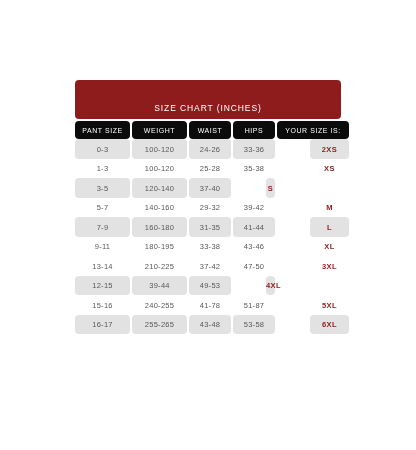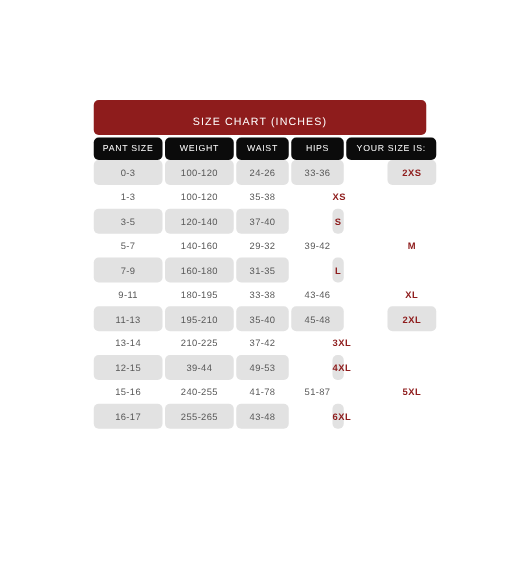--- a/index.html
+++ b/index.html
@@ -21,21 +21,21 @@
     width: 266px;
   }
 
   
   .chart-title {
     background: #8e1c1c;
     color: #ffffff;
     font-size: 8.5px;
     letter-spacing: 0.9px;
     text-align: center;
-    padding: 12px 0 6px 0;
+    padding: 23px 0 6px 0;
     border-radius: 4px;
     font-weight: 400;
   }
 
   
   .chart-row {
     display: grid;
     grid-template-columns: 55px 55px 42px 42px 72px;
     column-gap: 2px;
     margin-top: 2px;
@@ -97,76 +97,73 @@
       <div class="chart-row data-row striped">
         <div class="cell">0-3</div>
         <div class="cell">100-120</div>
         <div class="cell">24-26</div>
         <div class="cell">33-36</div>
         <div class="cell size-cell">2XS</div>
       </div>
       <div class="chart-row data-row">
         <div class="cell">1-3</div>
         <div class="cell">100-120</div>
+        <div class="cell">25-28</div>
         <div class="cell">35-38</div>
         <div class="cell size-cell">XS</div>
       </div>
       <div class="chart-row data-row striped">
         <div class="cell">3-5</div>
         <div class="cell">120-140</div>
         <div class="cell">37-40</div>
         <div class="cell size-cell">S</div>
       </div>
       <div class="chart-row data-row">
         <div class="cell">5-7</div>
         <div class="cell">140-160</div>
         <div class="cell">29-32</div>
         <div class="cell">39-42</div>
         <div class="cell size-cell">M</div>
       </div>
       <div class="chart-row data-row striped">
         <div class="cell">7-9</div>
         <div class="cell">160-180</div>
         <div class="cell">31-35</div>
+        <div class="cell">41-44</div>
         <div class="cell size-cell">L</div>
       </div>
       <div class="chart-row data-row">
         <div class="cell">9-11</div>
         <div class="cell">180-195</div>
         <div class="cell">33-38</div>
         <div class="cell">43-46</div>
         <div class="cell size-cell">XL</div>
       </div>
-      <div class="chart-row data-row striped">
-        <div class="cell">11-13</div>
-        <div class="cell">195-210</div>
-        <div class="cell">35-40</div>
-        <div class="cell">45-48</div>
-        <div class="cell size-cell">2XL</div>
-      </div>
       <div class="chart-row data-row">
         <div class="cell">13-14</div>
         <div class="cell">210-225</div>
         <div class="cell">37-42</div>
+        <div class="cell">47-50</div>
         <div class="cell size-cell">3XL</div>
       </div>
       <div class="chart-row data-row striped">
         <div class="cell">12-15</div>
         <div class="cell">39-44</div>
         <div class="cell">49-53</div>
         <div class="cell size-cell">4XL</div>
       </div>
       <div class="chart-row data-row">
         <div class="cell">15-16</div>
         <div class="cell">240-255</div>
         <div class="cell">41-78</div>
         <div class="cell">51-87</div>
         <div class="cell size-cell">5XL</div>
       </div>
       <div class="chart-row data-row striped">
         <div class="cell">16-17</div>
         <div class="cell">255-265</div>
         <div class="cell">43-48</div>
+        <div class="cell">53-58</div>
         <div class="cell size-cell">6XL</div>
       </div>
     </div>
 
 </div>
 
 </body></html>

